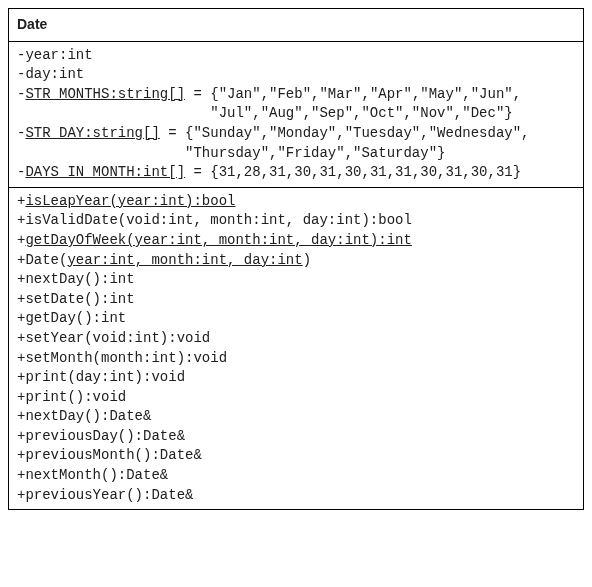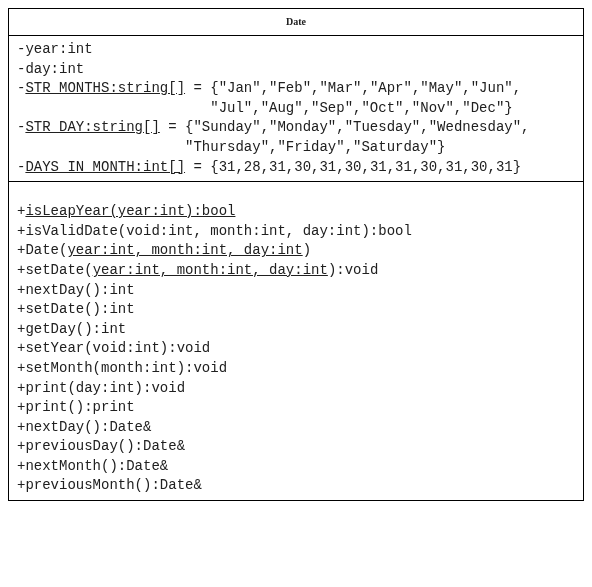--- a/index.html
+++ b/index.html
@@ -13,26 +13,26 @@
     }
     .uml-class {
       border: 1px solid #000;
       width: 576px;
     }
     .section {
       border-bottom: 1px solid #000;
       padding: 4px 8px;
       font-family: Liberation Mono, monospace;
     }
-    .section:last-child { border-bottom: none; margin-top: 16px; }
+    .section:last-child { border-bottom: none; }
     .class-name {
-      text-align: center;
-      font-family: Liberation Serif, serif;
+      text-align: left;
+      font-family: Liberation Sans, sans-serif;
       font-weight: bold;
-      font-size: 10px;
+      font-size: 14px;
       padding: 6px 8px;
     }
     .row { white-space: pre; }
     .u { text-decoration: underline; }
   </style>
 </head>
 <body>
 
 <div class="uml-class">
   <div class="section class-name">
@@ -45,27 +45,28 @@
     <div class="row"><span>-</span><span class="u">STR MONTHS:string[]</span><span> = {"Jan","Feb","Mar","Apr","May","Jun",</span></div>
     <div class="row">                       "Jul","Aug","Sep","Oct","Nov","Dec"}</div>
     <div class="row"><span>-</span><span class="u">STR DAY:string[]</span><span> = {"Sunday","Monday","Tuesday","Wednesday",</span></div>
     <div class="row">                    "Thursday","Friday","Saturday"}</div>
     <div class="row"><span>-</span><span class="u">DAYS IN MONTH:int[]</span><span> = {31,28,31,30,31,30,31,31,30,31,30,31}</span></div>
   </div>
 
   <div class="section">
     <div class="row"><span>+</span><span class="u">isLeapYear(year:int):bool</span></div>
     <div class="row">+isValidDate(void:int, month:int, day:int):bool</div>
+    <div class="row"><span>+</span><span class="u">getDayOfWeek(year:int, month:int, day:int):int</span></div>
     <div class="row"><span>+Date(</span><span class="u">year:int, month:int, day:int</span><span>)</span></div>
-    <div class="row"><span>+setDate(</span><span class="u">year:int, month:int, day:int</span><span>):void</span></div>
     <div class="row">+nextDay():int</div>
     <div class="row">+setDate():int</div>
     <div class="row">+getDay():int</div>
     <div class="row">+setYear(void:int):void</div>
     <div class="row">+setMonth(month:int):void</div>
     <div class="row">+print(day:int):void</div>
-    <div class="row">+print():print</div>
+    <div class="row">+print():void</div>
     <div class="row">+nextDay():Date&amp;</div>
     <div class="row">+previousDay():Date&amp;</div>
+    <div class="row">+previousMonth():Date&amp;</div>
     <div class="row">+nextMonth():Date&amp;</div>
-    <div class="row">+previousMonth():Date&amp;</div>
+    <div class="row">+previousYear():Date&amp;</div>
   </div>
 </div>
 
 </body></html>

